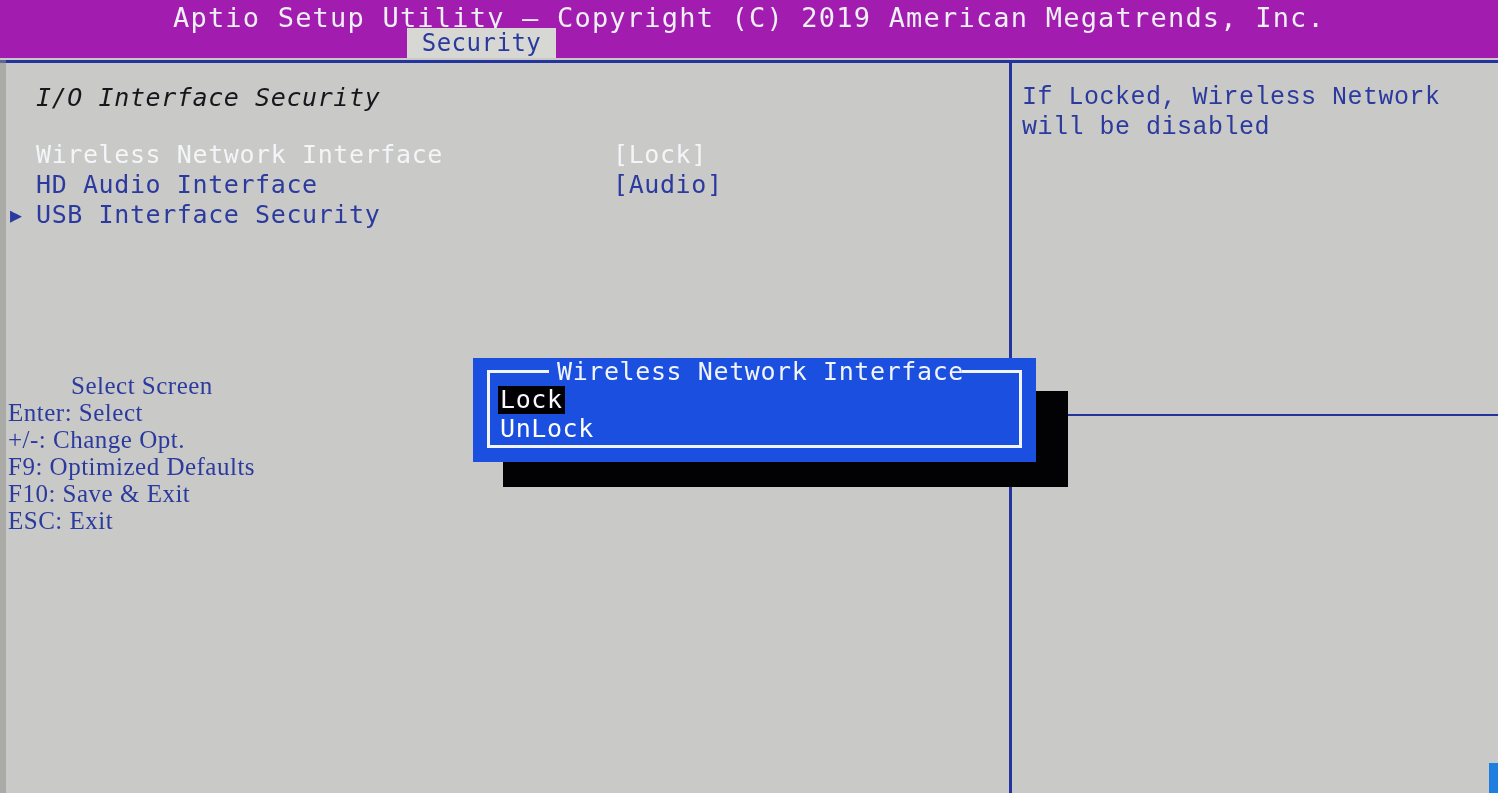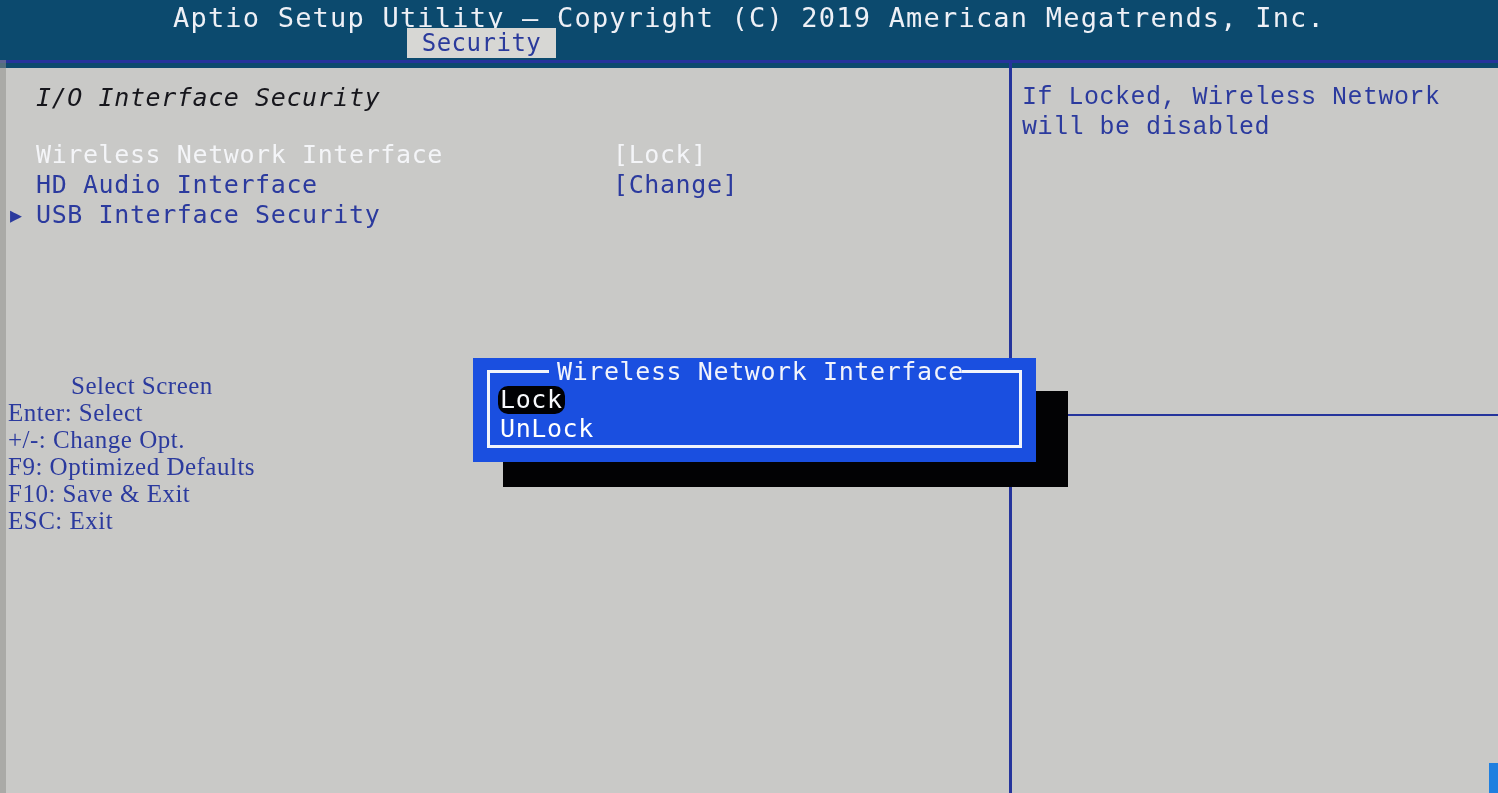--- a/index.html
+++ b/index.html
@@ -15,22 +15,22 @@
     background: #c9c9c7;
     font-family: "DejaVu Sans Mono", "Liberation Mono", monospace;
     -webkit-font-smoothing: none;
   }
 
   
   #header-band {
     position: absolute;
     left: 0; top: 0;
     width: 1498px;
-    height: 68px;
-    background: #0c4a6e;
+    height: 58px;
+    background: #a21caf;
   }
   #header-title {
     position: absolute;
     left: 0; top: 2px;
     width: 1498px;
     text-align: center;
     color: #eef0f6;
     font-size: 27px;
     letter-spacing: 1.2px;
     white-space: pre;
@@ -202,21 +202,20 @@
     color: #ffffff;
     font-size: 25px;
     line-height: 28px;
     letter-spacing: 0.6px;
     white-space: pre;
     padding: 0 2px;
   }
   .popup-option.selected {
     background: #000003;
     color: #f7f8fc;
-    border-radius: 10px;
   }
   #popup-option-0 { top: 28px; }
   #popup-option-1 { top: 57px; }
 
   
   #edge-artifact {
     position: absolute;
     right: 0; bottom: 0;
     width: 9px; height: 30px;
     background: #1f7fe0;
@@ -247,21 +246,21 @@
 
     <div class="setting-row selected" style="top:78px;">
       <span class="setting-arrow"></span>
       <span class="setting-label">Wireless Network Interface</span>
       <span class="setting-value">[Lock]</span>
     </div>
 
     <div class="setting-row" style="top:108px;">
       <span class="setting-arrow"></span>
       <span class="setting-label">HD Audio Interface</span>
-      <span class="setting-value">[Change]</span>
+      <span class="setting-value">[Audio]</span>
     </div>
 
     <div class="setting-row" style="top:138px;">
       <span class="setting-arrow">▶</span>
       <span class="setting-label">USB Interface Security</span>
       <span class="setting-value"></span>
     </div>
   </div>
 
   <div id="right-panel">

